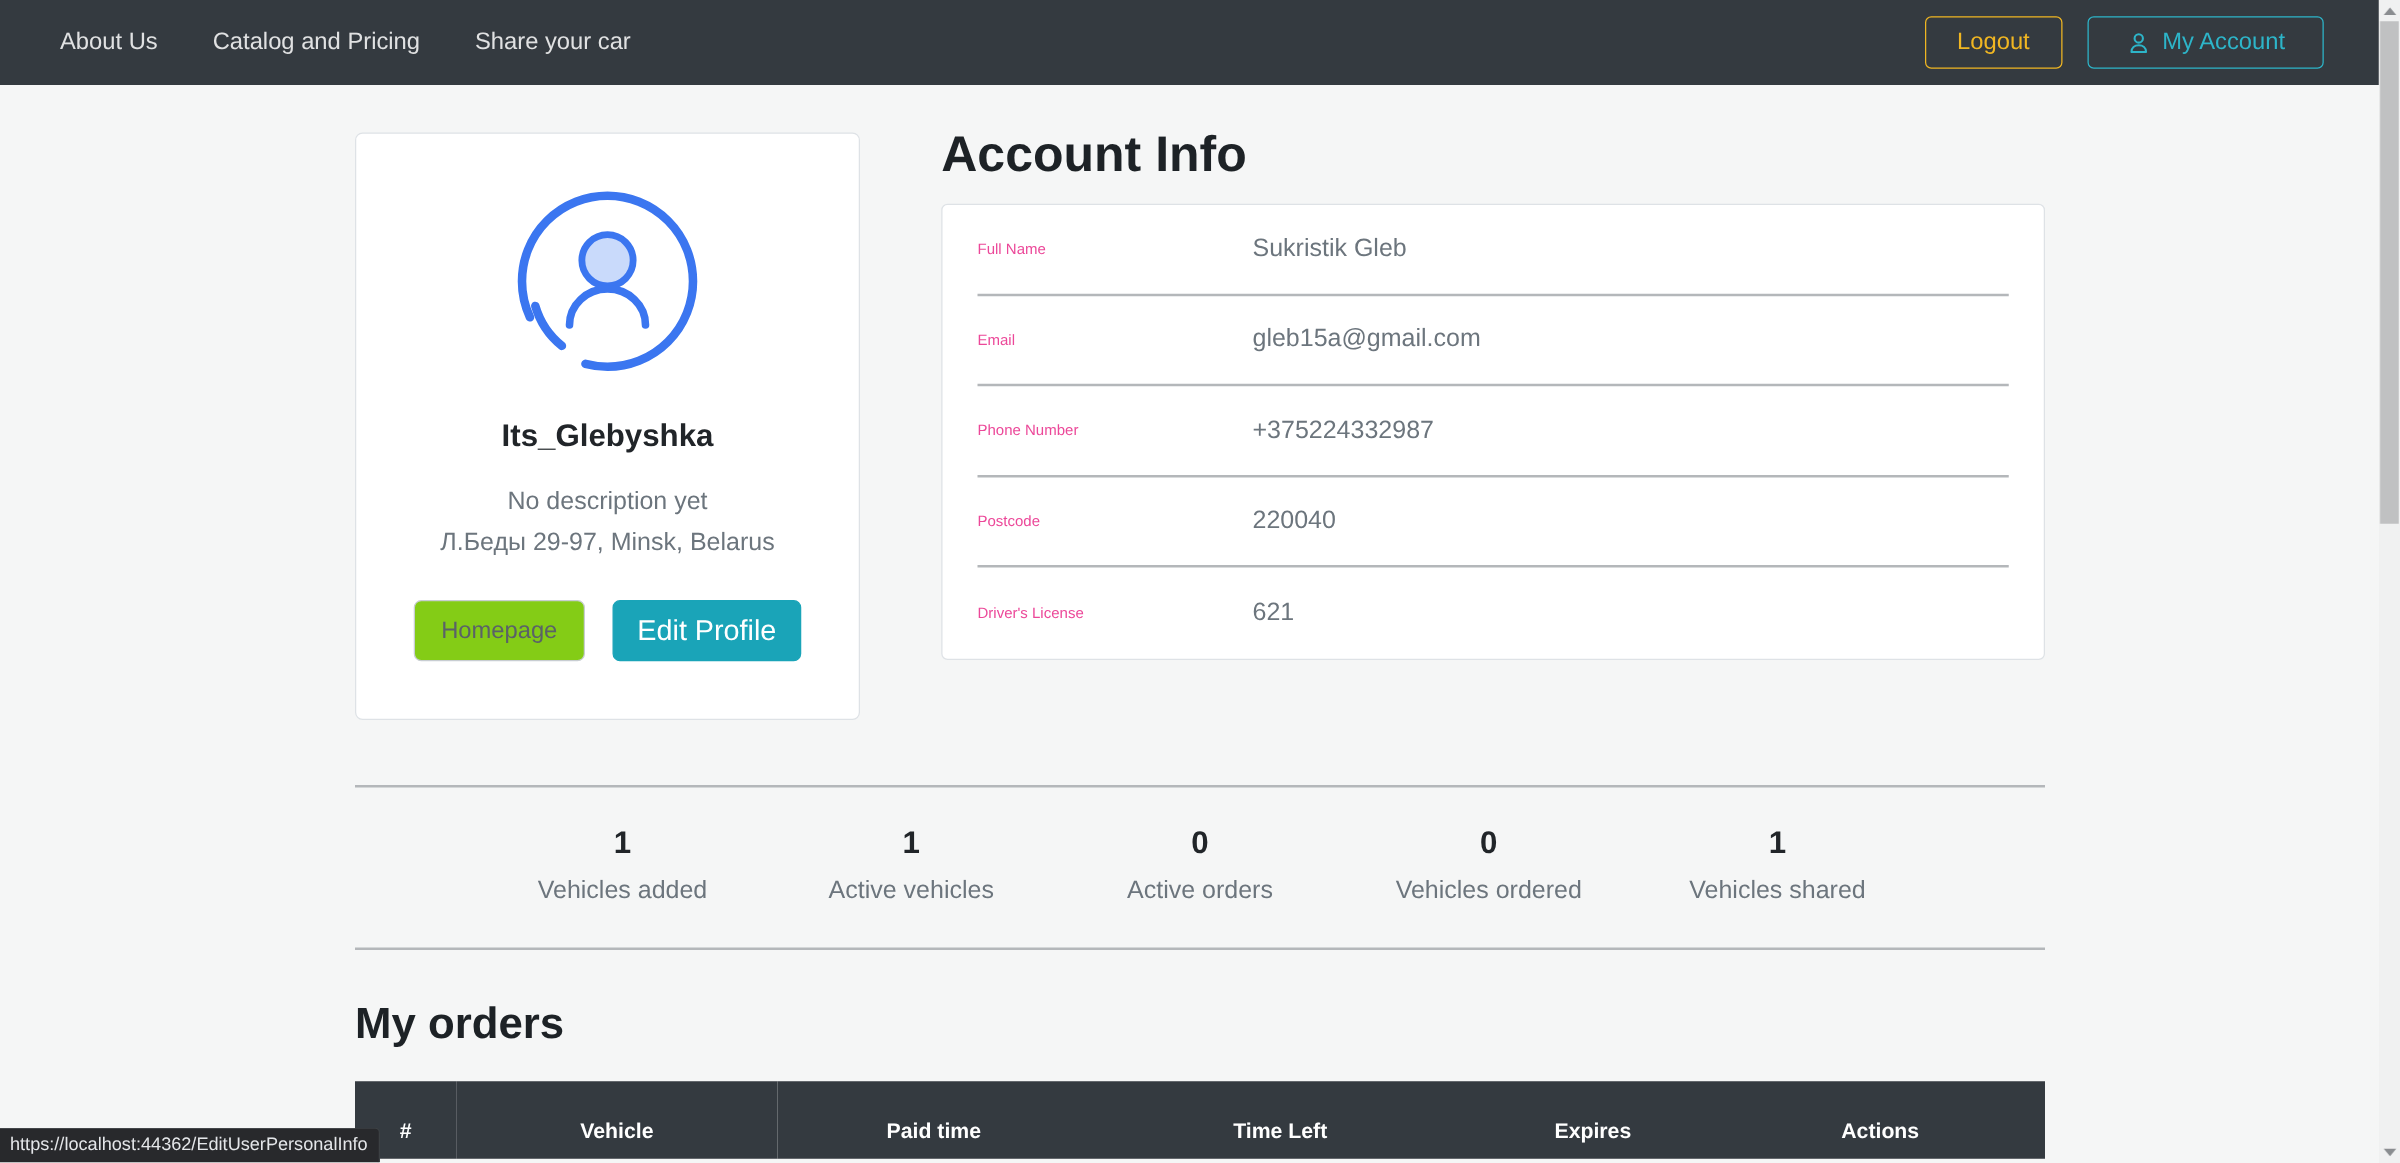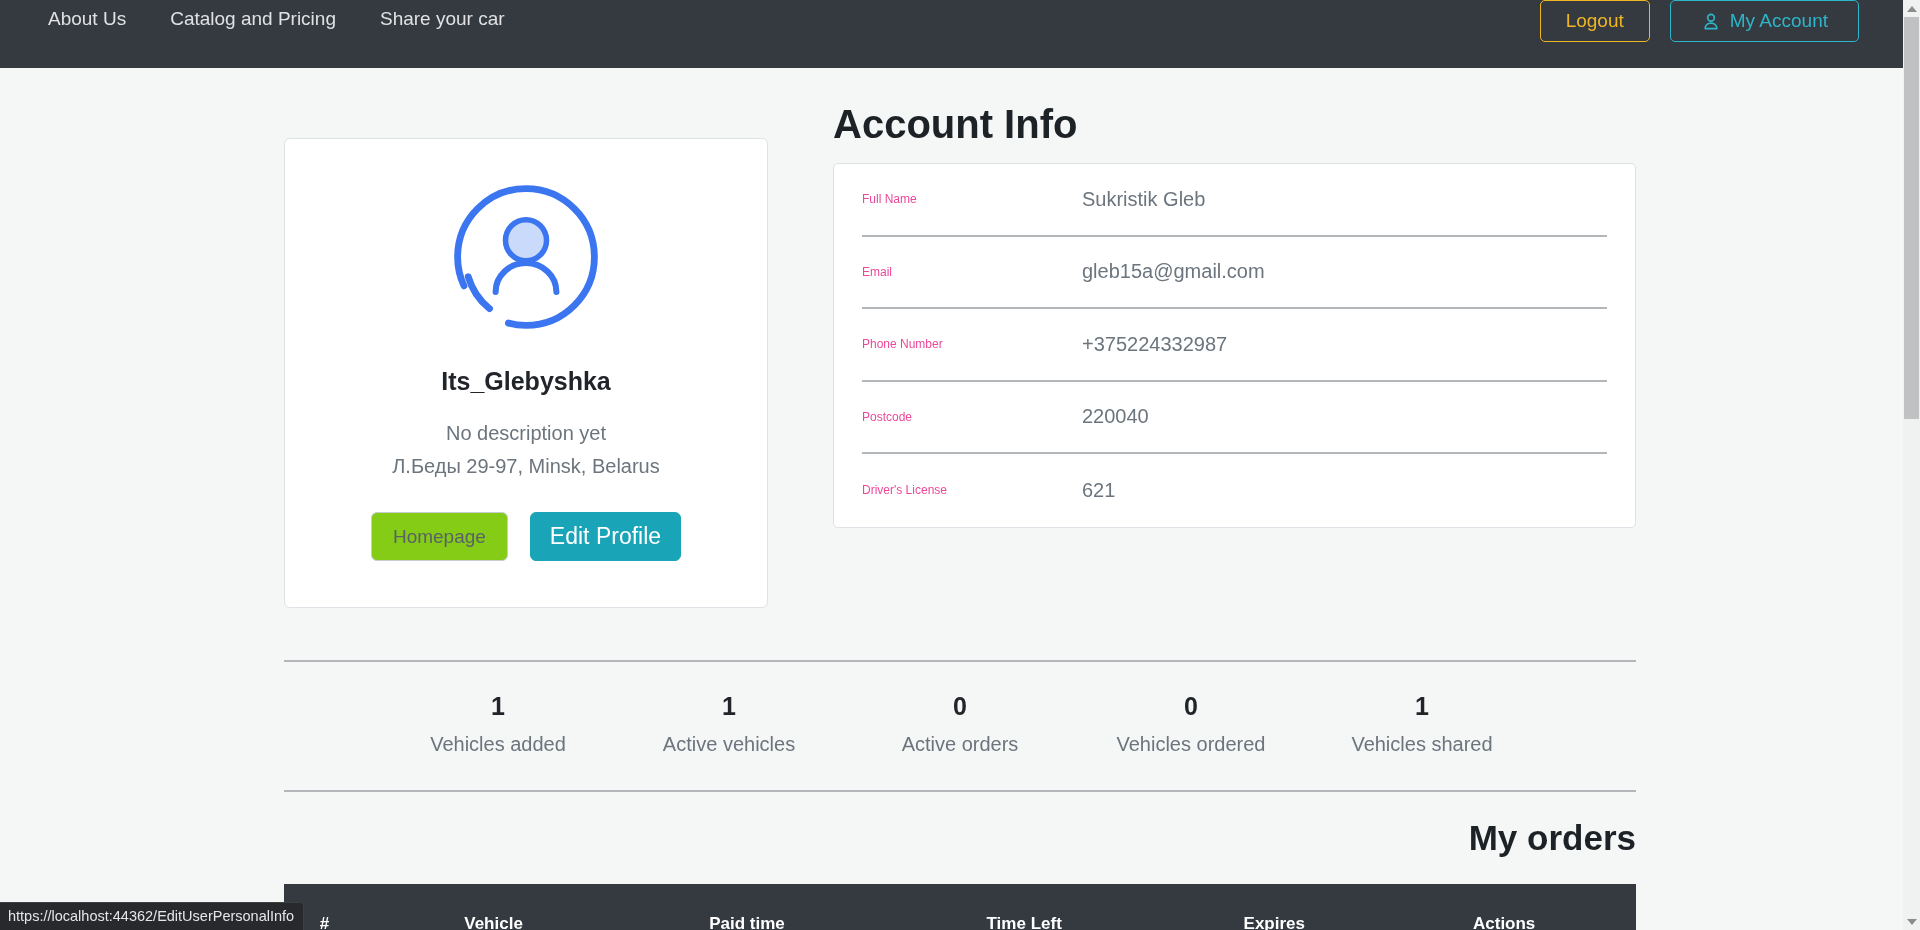--- a/index.html
+++ b/index.html
@@ -10,21 +10,21 @@
     color: #212529;
     position: relative;
   }
 
   
   .navbar {
     height: 68px;
     width: calc(100% - 17px);
     background: #343a40;
     display: flex;
-    align-items: flex-start;
+    align-items: center;
     padding: 0 44px 0 48px;
   }
   .nav-links { display: flex; align-items: center; }
   .nav-link {
     color: rgba(255,255,255,0.85);
     font-size: 19px;
     text-decoration: none;
     padding: 8px 0;
     margin-right: 44px;
     cursor: pointer;
@@ -54,22 +54,22 @@
     gap: 9px;
     font-family: "Liberation Sans", sans-serif;
   }
 
   
   .container { width: 1352px; margin: 0 auto; }
   .top-section { display: flex; align-items: flex-start; }
 
   
   .profile-card {
-    margin-top: 70px;
-    width: 484px;
+    margin-top: 38px;
+    width: 404px;
     background: #ffffff;
     border: 1px solid #dee2e6;
     border-radius: 6px;
     text-align: center;
     padding: 42px 24px 46px;
   }
   .avatar-wrap { display: flex; justify-content: center; }
   .profile-username { font-size: 25px; font-weight: bold; margin-top: 34px; color: #212529; }
   .profile-desc { font-size: 20px; color: #6c757d; margin-top: 26px; }
   .profile-address { font-size: 20px; color: #6c757d; margin-top: 10px; }
@@ -112,21 +112,21 @@
 
   
   .stats-hr { border: none; border-top: 2px solid #b4b7ba; margin: 0; }
   .stats-hr.top { margin-top: 52px; }
   .stats-row { display: flex; justify-content: center; padding: 30px 0 34px; }
   .stat-item { width: 231px; text-align: center; }
   .stat-value { font-size: 25px; font-weight: bold; color: #212529; }
   .stat-label { font-size: 20px; color: #6c757d; margin-top: 12px; }
 
   
-  .orders-title { text-align: right; font-size: 35px; font-weight: bold; margin-top: 26px; color: #1d2226; }
+  .orders-title { text-align: left; font-size: 35px; font-weight: bold; margin-top: 39px; color: #1d2226; }
   .orders-table { width: 100%; margin-top: 26px; border-collapse: collapse; }
   .orders-table thead th {
     background: #343a40;
     color: #ffffff;
     font-size: 17px;
     font-weight: bold;
     text-align: center;
     height: 62px;
     vertical-align: middle;
     padding-top: 18px;

